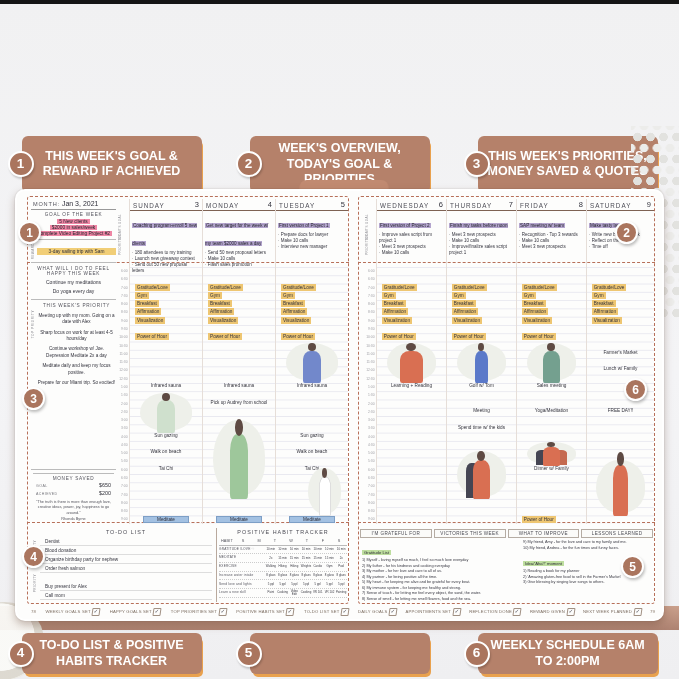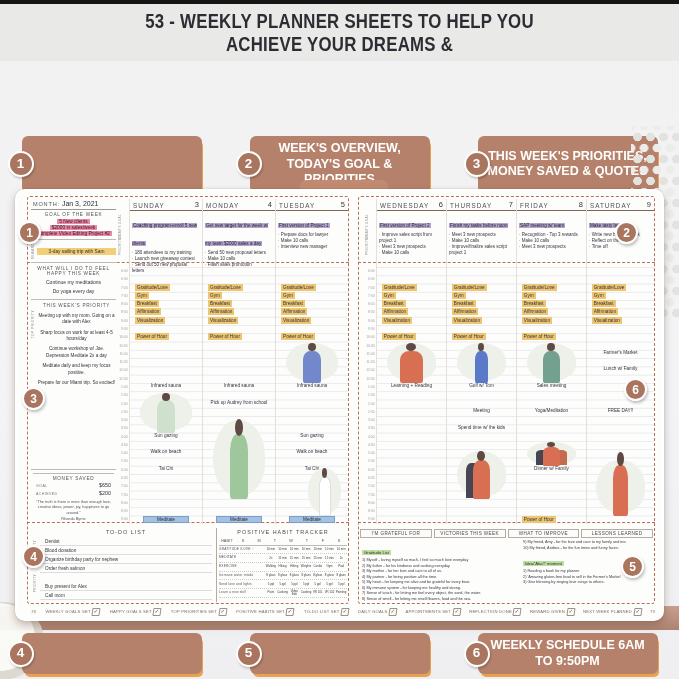--- a/index.html
+++ b/index.html
@@ -155,29 +155,26 @@
   #b1{left:18px;top:221px} #b2{left:615px;top:221px} #b3{left:22px;top:387px}
   #b4{left:22px;top:545px} #b5{left:621px;top:555px} #b6{left:624px;top:378px}
 </style>
 </head>
 <body>
 
 <div class="stage">
   <div class="top-strip"></div>
 
   <div class="hdr">
-    <div class="hdr-lines">
-      <div class="hdr-line">53 - WEEKLY PLANNER SHEETS TO HELP YOU</div>
-      <div class="hdr-line">ACHIEVE YOUR DREAMS &amp;</div>
-    </div>
   </div>
 
   <div id="callouts-top" class="callout-row">
       <div class="co-box">
         <div class="co-num">1</div>
+        <div class="co-label">THIS WEEK'S GOAL &amp; REWARD IF ACHIEVED</div>
       </div>
       <div class="co-box">
         <div class="co-num">2</div>
         <div class="co-label">WEEK'S OVERVIEW, TODAY'S GOAL &amp; PRIORITIES</div>
       </div>
       <div class="co-box">
         <div class="co-num">3</div>
         <div class="co-label">THIS WEEK'S PRIORITIES, MONEY SAVED &amp; QUOTES</div>
       </div>
     </div>
@@ -657,22 +654,23 @@
   <div id="b1" class="badge">1</div>
   <div id="b2" class="badge">2</div>
   <div id="b3" class="badge">3</div>
   <div id="b4" class="badge">4</div>
   <div id="b5" class="badge">5</div>
   <div id="b6" class="badge">6</div>
 
   <div id="callouts-bottom" class="callout-row">
       <div class="co-box">
         <div class="co-num">4</div>
+        <div class="co-label">TO-DO LIST &amp; POSITIVE HABITS TRACKER</div>
       </div>
       <div class="co-box">
         <div class="co-num">5</div>
       </div>
       <div class="co-box">
         <div class="co-num">6</div>
-        <div class="co-label">WEEKLY SCHEDULE 6AM TO 9:50PM</div>
+        <div class="co-label">WEEKLY SCHEDULE 6AM TO 2:00PM</div>
       </div>
     </div>
 </div>
 
 </body></html>

